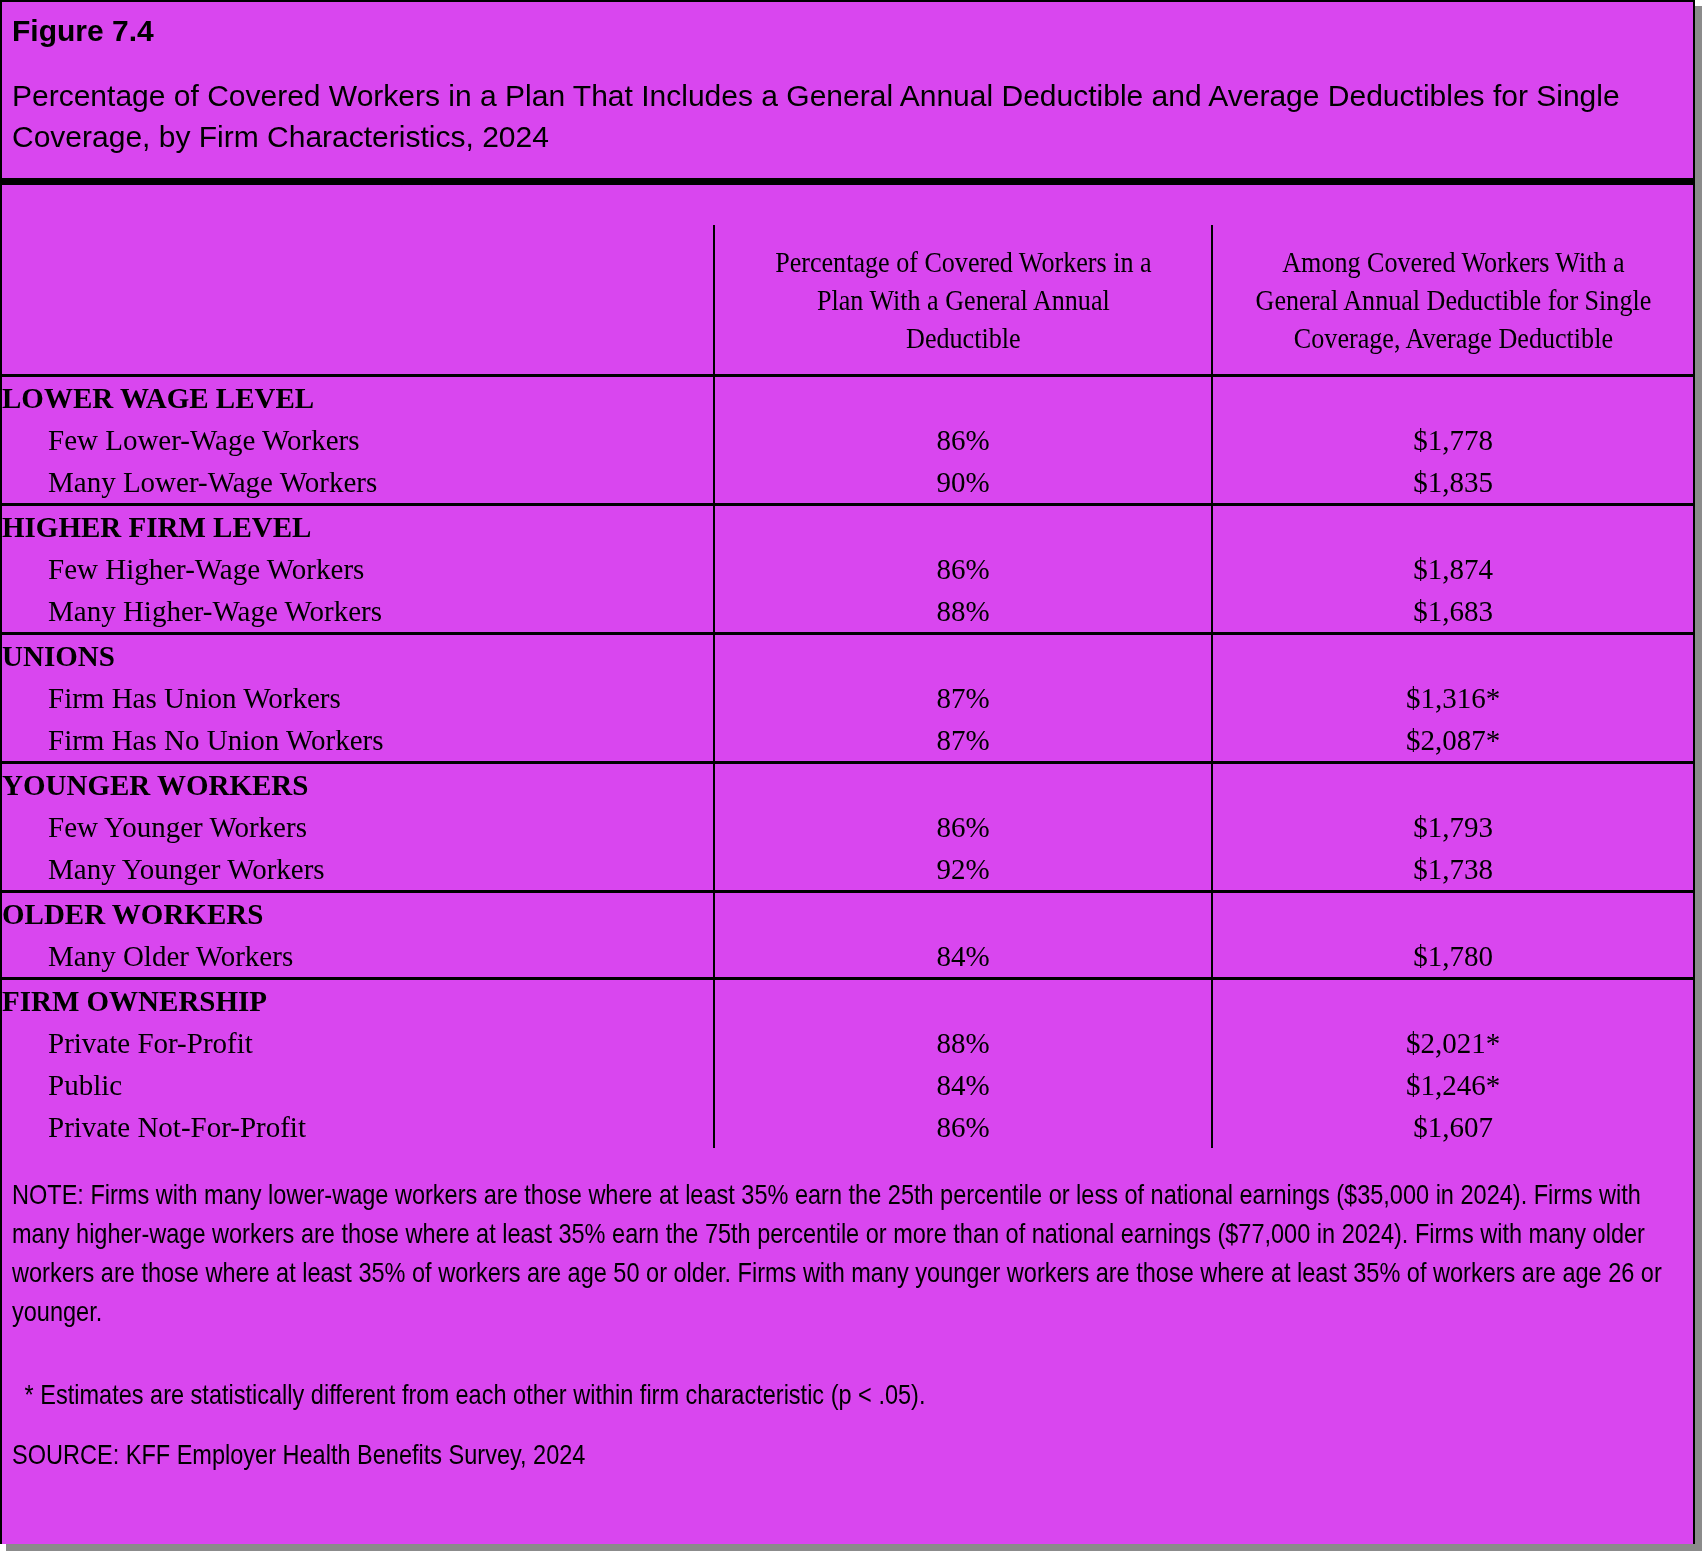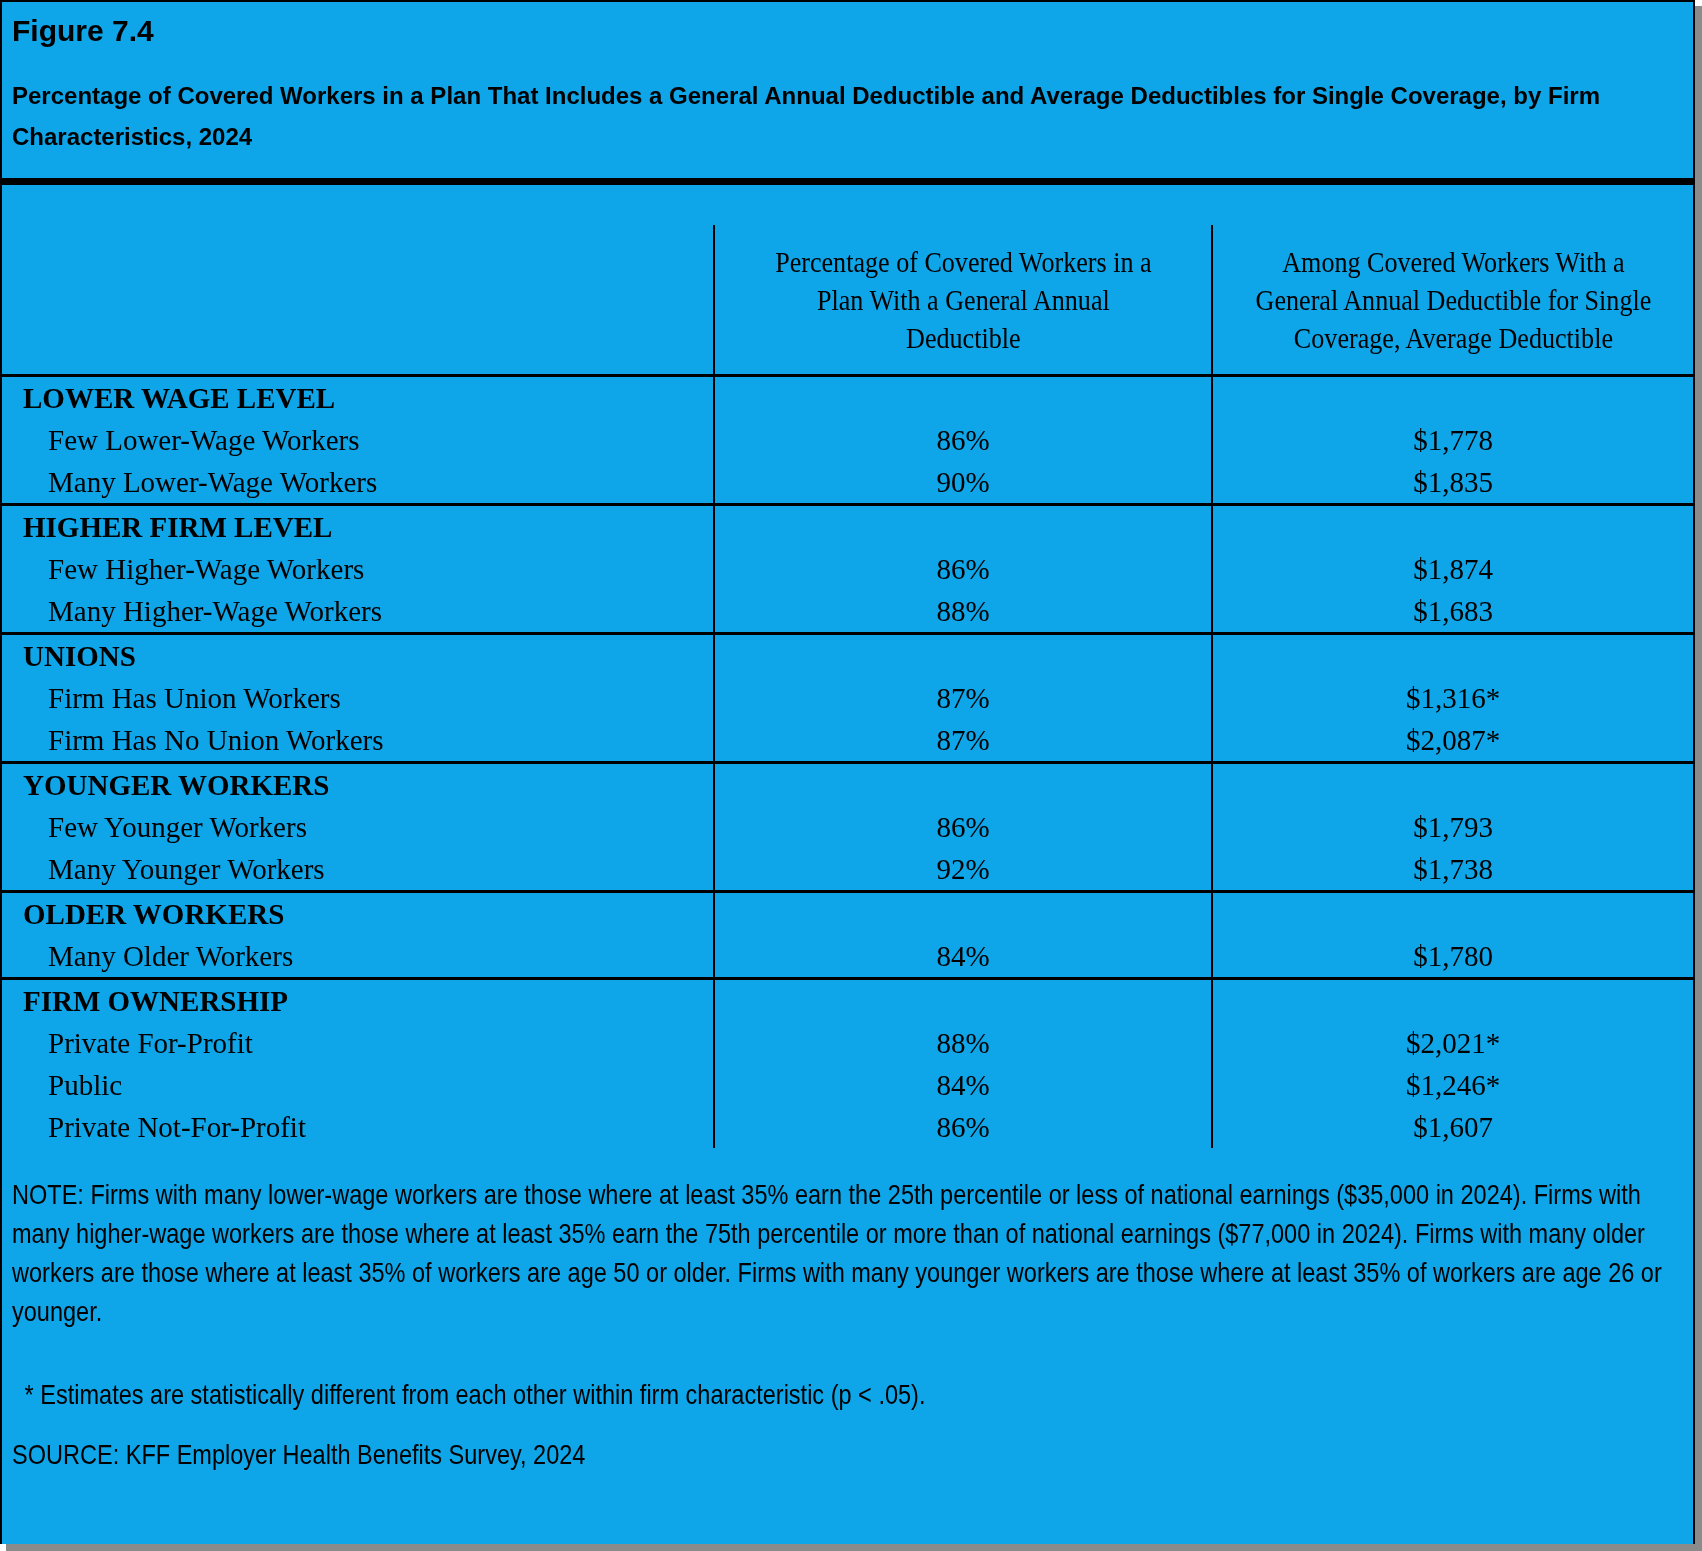--- a/index.html
+++ b/index.html
@@ -5,36 +5,36 @@
   html,body { margin:0; padding:0; background:#ffffff; }
   .frame {
     position:relative; width:1702px; height:1551px; background:#ffffff;
     font-family:"Liberation Sans","DejaVu Sans",sans-serif; color:#000;
     overflow:hidden;
   }
   .shadow-right  { position:absolute; top:6px; right:0; width:7px; bottom:0; background:#8b8b8b; }
   .shadow-bottom { position:absolute; left:6px; bottom:0; right:0; height:7px; background:#8b8b8b; }
   .page {
     position:absolute; top:0; left:0; right:7px; bottom:7px;
-    border:2px solid #000; border-bottom:none; overflow:hidden; background:#0ea5e9;
+    border:2px solid #000; border-bottom:none; overflow:hidden; background:#d946ef;
   }
   .title-block { padding:10px 16px 0 10px; }
   .figure-label { font-size:30px; font-weight:bold; margin:2px 0 0 0; }
-  .figure-title { font-size:24px; font-weight:bold; line-height:41px; margin:27px 0 0 0; }
+  .figure-title { font-size:30px; font-weight:normal; line-height:41px; margin:27px 0 0 0; }
   .title-rule { height:7px; background:#000; margin-top:21px; }
 
   table.data { border-collapse:collapse; width:100%; margin-top:40px; table-layout:fixed;font-family:Liberation Serif, serif; }
   table.data td { font-size:29px; padding:0; vertical-align:middle; height:42px; }
   td.c1 { padding-left:10px; text-align:left; }
   td.c1.indent { padding-left:46px; }
   td.c2, td.c3 { border-left:2px solid #000; text-align:center; }
   tr.hdr td { border-bottom:3px solid #000; height:149px; font-weight:normal; }
   .hdr-text { display:inline-block; white-space:pre-line; transform:scaleX(0.87); line-height:38px; font-size:30px; }
   tr.sec td { border-top:3px solid #000; }
-  tr.sec td.c1 { font-weight:bold;padding-left:21px; }
+  tr.sec td.c1 { font-weight:bold; }
   tr.total td { border-top:4px solid #000; border-bottom:3px solid #000; font-weight:bold; height:46px; }
 
   .notes { padding:0 16px 0 10px; }
   .condensed { transform:scaleX(0.84); transform-origin:0 50%; width:119%; }
   .note-text { font-size:28px; line-height:39px; margin-top:27px; }
   .footnote  { font-size:28px; line-height:39px; margin-top:44px; padding-left:15px; }
   .source    { font-size:28px; line-height:39px; margin-top:21px; }
 </style>
 </head>
 <body>

